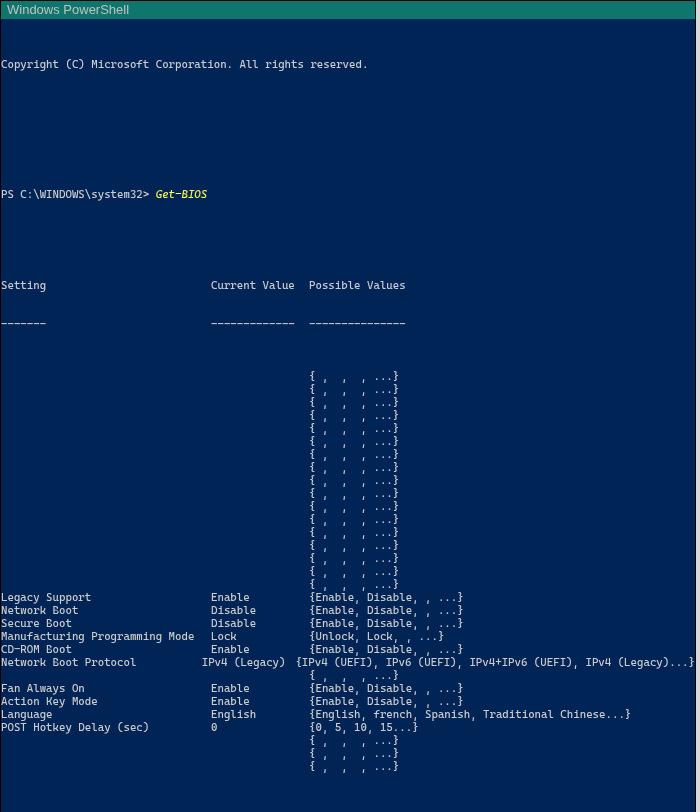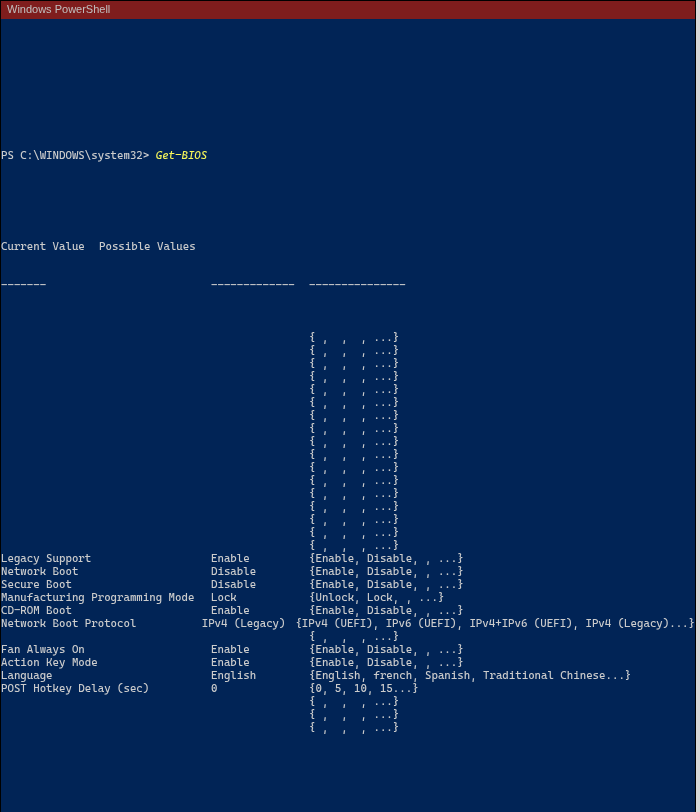--- a/index.html
+++ b/index.html
@@ -15,25 +15,25 @@
     font-family:"Lucida Console","Cascadia Mono","Consolas",monospace;
     font-size:11px;
     line-height:13px;
     position:relative;
     border:1px solid #000;
     min-height:770px;
     box-sizing:border-box;
     overflow:hidden;
   }
   .titlebar{
-    background:#7f1d1d;
+    background:#0f766e;
     color:#c0c0c0;
     padding:2px 6px 3px 6px;
     font-family:"Segoe UI","Tahoma",sans-serif;
-    font-size:11px;
+    font-size:13px;
     border-bottom:0;
   }
   .term{
     padding:0 0 0 0;
     white-space:pre;
   }
   .row{
     display:flex;
     padding:0;
     margin:0;
@@ -46,30 +46,31 @@
   .cmd{ color:#f8f85a;font-style:italic; }
 </style>
 </head>
 <body>
 
 <div class="window">
   <div class="titlebar">Windows PowerShell</div>
 
   <div class="term">
 
+    <div class="row">Copyright (C) Microsoft Corporation. All rights reserved.</div>
     <div class="row">&nbsp;</div>
     <div class="row">&nbsp;</div>
 
     <div class="row">
       <span>PS C:\WINDOWS\system32&gt; </span><span class="cmd">Get-BIOS</span>
     </div>
     <div class="row">&nbsp;</div>
 
     <div class="row">
-      <span class="c-value">Current Value</span><span class="c-poss">Possible Values</span>
+      <span class="c-setting">Setting</span><span class="c-value">Current Value</span><span class="c-poss">Possible Values</span>
     </div>
     <div class="row">
       <span class="c-setting">-------</span><span class="c-value">-------------</span><span class="c-poss">---------------</span>
     </div>
 
     <div id="rows-mount"><div class="row"><span class="c-setting"></span><span class="c-value"></span><span class="c-poss">{ ,  ,  , ...}</span></div><div class="row"><span class="c-setting"></span><span class="c-value"></span><span class="c-poss">{ ,  ,  , ...}</span></div><div class="row"><span class="c-setting"></span><span class="c-value"></span><span class="c-poss">{ ,  ,  , ...}</span></div><div class="row"><span class="c-setting"></span><span class="c-value"></span><span class="c-poss">{ ,  ,  , ...}</span></div><div class="row"><span class="c-setting"></span><span class="c-value"></span><span class="c-poss">{ ,  ,  , ...}</span></div><div class="row"><span class="c-setting"></span><span class="c-value"></span><span class="c-poss">{ ,  ,  , ...}</span></div><div class="row"><span class="c-setting"></span><span class="c-value"></span><span class="c-poss">{ ,  ,  , ...}</span></div><div class="row"><span class="c-setting"></span><span class="c-value"></span><span class="c-poss">{ ,  ,  , ...}</span></div><div class="row"><span class="c-setting"></span><span class="c-value"></span><span class="c-poss">{ ,  ,  , ...}</span></div><div class="row"><span class="c-setting"></span><span class="c-value"></span><span class="c-poss">{ ,  ,  , ...}</span></div><div class="row"><span class="c-setting"></span><span class="c-value"></span><span class="c-poss">{ ,  ,  , ...}</span></div><div class="row"><span class="c-setting"></span><span class="c-value"></span><span class="c-poss">{ ,  ,  , ...}</span></div><div class="row"><span class="c-setting"></span><span class="c-value"></span><span class="c-poss">{ ,  ,  , ...}</span></div><div class="row"><span class="c-setting"></span><span class="c-value"></span><span class="c-poss">{ ,  ,  , ...}</span></div><div class="row"><span class="c-setting"></span><span class="c-value"></span><span class="c-poss">{ ,  ,  , ...}</span></div><div class="row"><span class="c-setting"></span><span class="c-value"></span><span class="c-poss">{ ,  ,  , ...}</span></div><div class="row"><span class="c-setting"></span><span class="c-value"></span><span class="c-poss">{ ,  ,  , ...}</span></div><div class="row"><span class="c-setting">Legacy Support</span><span class="c-value">Enable</span><span class="c-poss">{Enable, Disable, , ...}</span></div><div class="row"><span class="c-setting">Network Boot</span><span class="c-value">Disable</span><span class="c-poss">{Enable, Disable, , ...}</span></div><div class="row"><span class="c-setting">Secure Boot</span><span class="c-value">Disable</span><span class="c-poss">{Enable, Disable, , ...}</span></div><div class="row"><span class="c-setting">Manufacturing Programming Mode</span><span class="c-value">Lock</span><span class="c-poss">{Unlock, Lock, , ...}</span></div><div class="row"><span class="c-setting">CD-ROM Boot</span><span class="c-value">Enable</span><span class="c-poss">{Enable, Disable, , ...}</span></div><div class="row"><span class="c-setting">Network Boot Protocol</span><span class="c-value">IPv4 (Legacy)</span><span class="c-poss">{IPv4 (UEFI), IPv6 (UEFI), IPv4+IPv6 (UEFI), IPv4 (Legacy)...}</span></div><div class="row"><span class="c-setting"></span><span class="c-value"></span><span class="c-poss">{ ,  ,  , ...}</span></div><div class="row"><span class="c-setting">Fan Always On</span><span class="c-value">Enable</span><span class="c-poss">{Enable, Disable, , ...}</span></div><div class="row"><span class="c-setting">Action Key Mode</span><span class="c-value">Enable</span><span class="c-poss">{Enable, Disable, , ...}</span></div><div class="row"><span class="c-setting">Language</span><span class="c-value">English</span><span class="c-poss">{English, french, Spanish, Traditional Chinese...}</span></div><div class="row"><span class="c-setting">POST Hotkey Delay (sec)</span><span class="c-value">0</span><span class="c-poss">{0, 5, 10, 15...}</span></div><div class="row"><span class="c-setting"></span><span class="c-value"></span><span class="c-poss">{ ,  ,  , ...}</span></div><div class="row"><span class="c-setting"></span><span class="c-value"></span><span class="c-poss">{ ,  ,  , ...}</span></div><div class="row"><span class="c-setting"></span><span class="c-value"></span><span class="c-poss">{ ,  ,  , ...}</span></div></div>
 
     
     
 

